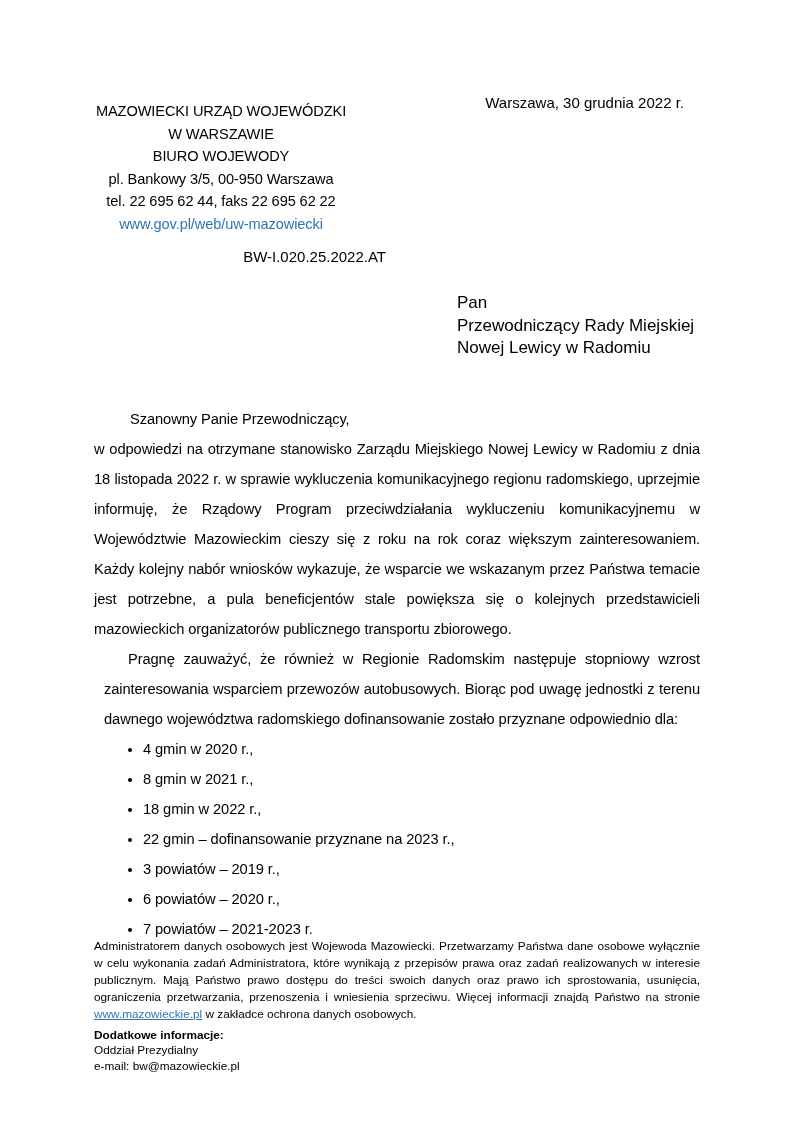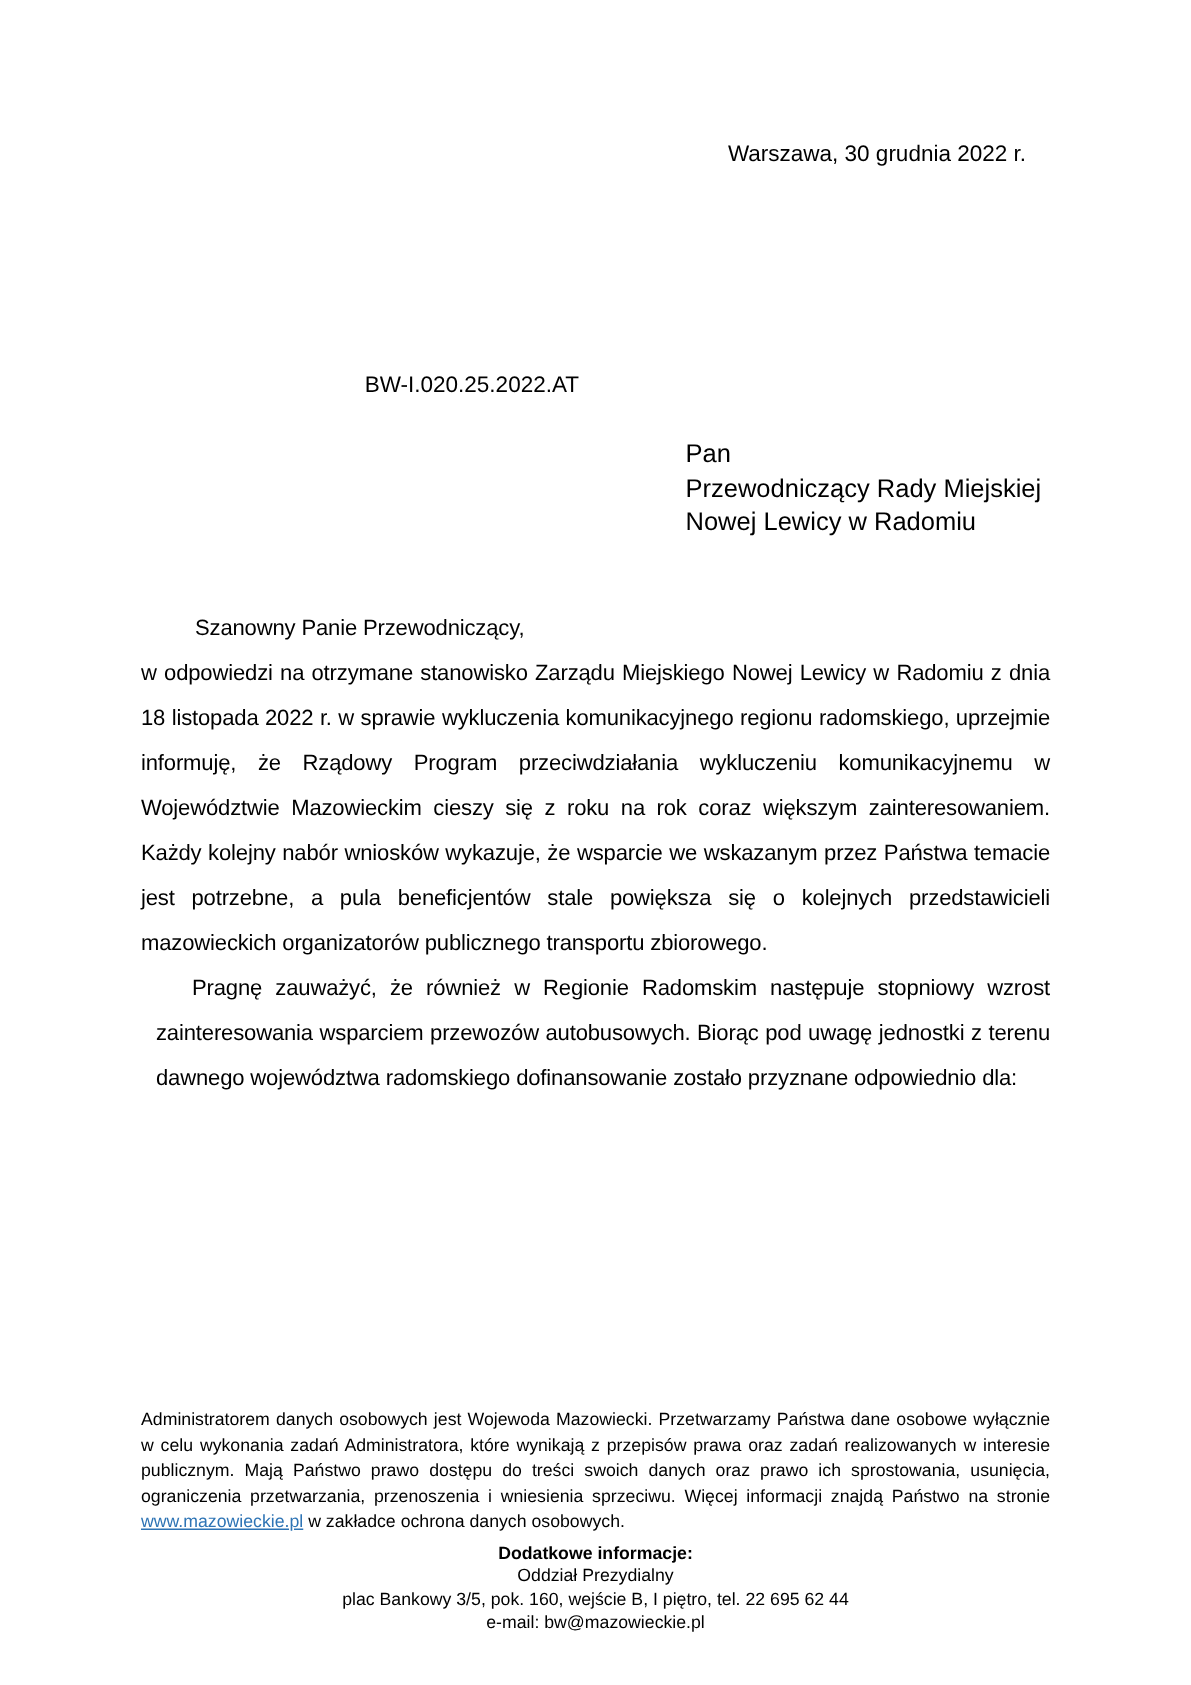--- a/index.html
+++ b/index.html
@@ -107,52 +107,70 @@
     margin: 0;
     text-align: justify;
   }
   .privacy .link {
     color: #2E74B5;
     text-decoration: underline;
     cursor: pointer;
   }
   .additional-info {
     margin-top: 5px;
-    text-align: center;
+    text-align: left;
     line-height: 15.4px;
   }
   .additional-info .heading {
     font-weight: bold;
   }
 </style>
 </head>
 <body>
 
 <div class="page">
 
   <div class="date-line">Warszawa, 30 grudnia 2022 r.</div>
 
+  <div class="letterhead">
+    <div>MAZOWIECKI URZĄD WOJEWÓDZKI</div>
+    <div>W WARSZAWIE</div>
+    <div>BIURO WOJEWODY</div>
+    <div>pl. Bankowy 3/5, 00-950 Warszawa</div>
+    <div>tel. 22 695 62 44, faks 22 695 62 22</div>
+    <div>
+      <a class="link">www.gov.pl/web/uw-mazowiecki</a>
+    </div>
+  </div>
 
   <div class="ref-number">BW-I.020.25.2022.AT</div>
 
   <div class="recipient">
     <div>Pan</div>
     <div>Przewodniczący Rady Miejskiej</div>
     <div>Nowej Lewicy w Radomiu</div>
   </div>
 
   <div class="body-text">
     <p class="salutation">Szanowny Panie Przewodniczący,</p>
     <p class="para">w odpowiedzi na otrzymane stanowisko Zarządu Miejskiego Nowej Lewicy w Radomiu z dnia 18 listopada 2022 r. w sprawie wykluczenia komunikacyjnego regionu radomskiego, uprzejmie informuję, że Rządowy Program przeciwdziałania wykluczeniu komunikacyjnemu w Województwie Mazowieckim cieszy się z roku na rok coraz większym zainteresowaniem. Każdy kolejny nabór wniosków wykazuje, że wsparcie we wskazanym przez Państwa temacie jest potrzebne, a pula beneficjentów stale powiększa się o kolejnych przedstawicieli mazowieckich organizatorów publicznego transportu zbiorowego.</p>
     <p class="para indent-first">Pragnę zauważyć, że również w Regionie Radomskim następuje stopniowy wzrost zainteresowania wsparciem przewozów autobusowych. Biorąc pod uwagę jednostki z terenu dawnego województwa radomskiego dofinansowanie zostało przyznane odpowiednio dla:</p>
+    <ul class="bullet-list">
+      <li>4 gmin w 2020 r.,</li>
+      <li>8 gmin w 2021 r.,</li>
+      <li>18 gmin w 2022 r.,</li>
+      <li>22 gmin – dofinansowanie przyznane na 2023 r.,</li>
+      <li>3 powiatów – 2019 r.,</li>
+      <li>6 powiatów – 2020 r.,</li>
+      <li>7 powiatów – 2021-2023 r.</li>
+    </ul>
   </div>
 
   <div class="footer">
     <p class="privacy"><span>Administratorem danych osobowych jest Wojewoda Mazowiecki. Przetwarzamy Państwa dane osobowe wyłącznie w celu wykonania zadań Administratora, które wynikają z przepisów prawa oraz zadań realizowanych w interesie publicznym. Mają Państwo prawo dostępu do treści swoich danych oraz prawo ich sprostowania, usunięcia, ograniczenia przetwarzania, przenoszenia i wniesienia sprzeciwu. Więcej informacji znajdą Państwo na stronie </span><a class="link">www.mazowieckie.pl</a><span> w zakładce ochrona danych osobowych.</span></p>
     <div class="additional-info">
       <div class="heading">Dodatkowe informacje:</div>
       <div>Oddział Prezydialny</div>
-      <div>plac Bankowy 3/5, pok. 160, wejście B, I piętro, tel. 22 695 62 44</div>
       <div>e-mail: bw@mazowieckie.pl</div>
     </div>
   </div>
 
 </div>
 
 </body></html>

